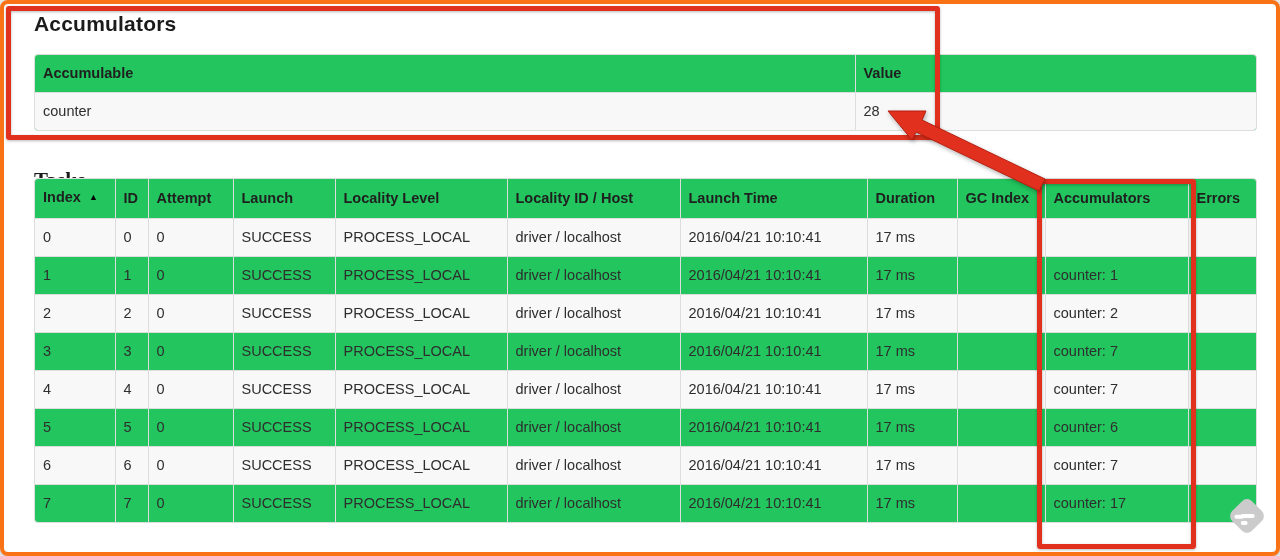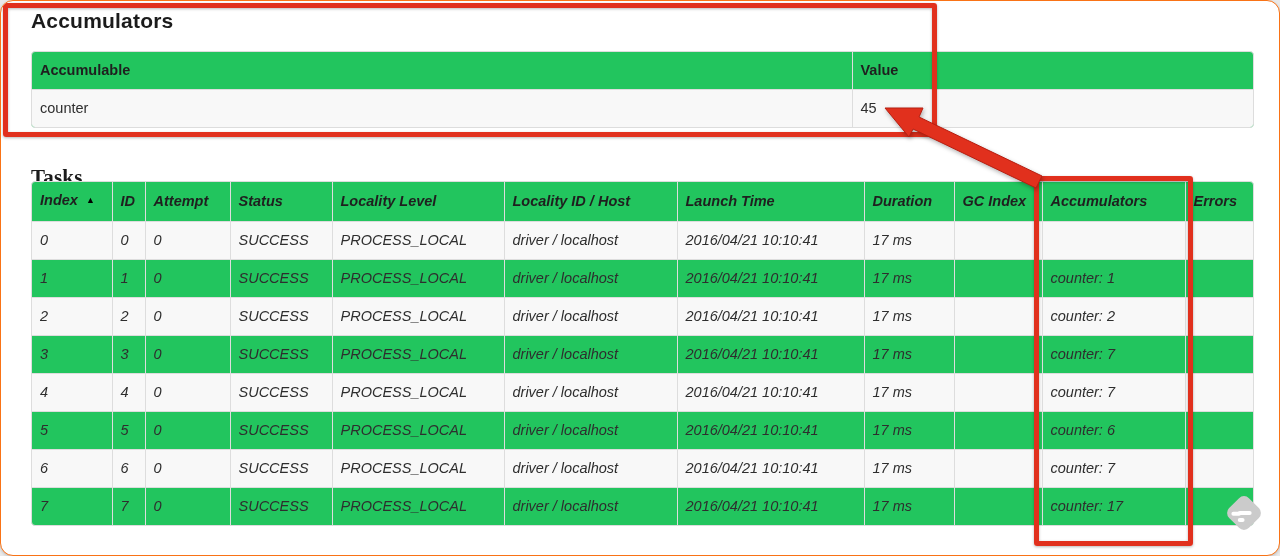--- a/index.html
+++ b/index.html
@@ -3,37 +3,37 @@
 <meta charset="utf-8">
 <style>
   html,body{margin:0;padding:0;}
   body{
     width:1280px;height:556px;position:relative;
     font-family:"Liberation Sans","DejaVu Sans",sans-serif;
     background:#e9e9e9;
   }
   .frame{
     position:absolute;left:0;top:0;right:0;bottom:0;
-    background:#ffffff;border:1px solid #f97316;border-radius:13px;
+    background:#ffffff;border:4px solid #f97316;border-radius:8px;
     box-shadow:0 1px 3px rgba(0,0,0,.18);
     overflow:hidden;box-sizing:border-box;
   }
   h4.heading{
     position:absolute;left:30px;margin:0;
     font-size:21px;font-weight:bold;color:#1b1b1b;letter-spacing:.2px;
   }
   #acc-heading{top:8px;}
   #tasks-heading{top:164px;font-family:Liberation Serif, serif;}
   .tbl-wrap{
     position:absolute;left:30px;width:1223px;
     border:1px solid #dddddd;border-radius:4px;background:#22c55e;
     box-sizing:border-box;overflow:hidden;
   }
   #acc-wrap{top:50px;}
-  #tasks-wrap{top:180px;font-style:italic;}
+  #tasks-wrap{top:174px;}
   table{
     border-collapse:collapse;table-layout:fixed;width:100%;
     font-size:14.5px;color:#2e2e2e;
   }
   th,td{
     padding:8px;text-align:left;vertical-align:middle;
     border-right:1px solid #dddddd;border-bottom:1px solid #dddddd;
     line-height:21px;white-space:nowrap;overflow:hidden;
   }
   th{font-weight:bold;color:#1f1f1f;}
@@ -70,21 +70,21 @@
       </colgroup>
       <thead>
         <tr id="acc-head-row">
             <th><span>Accumulable</span></th>
             <th><span>Value</span></th>
           </tr>
       </thead>
       <tbody id="acc-body">
           <tr>
             <td>counter</td>
-            <td>45</td>
+            <td>28</td>
           </tr>
         </tbody>
     </table>
   </div>
 
   <h4 class="heading" id="tasks-heading">Tasks</h4>
 
   <div class="tbl-wrap" id="tasks-wrap">
     <table>
       <colgroup>
@@ -98,21 +98,21 @@
           <col style="width:90px">
           <col style="width:88px">
         <col style="width:143px">
           <col style="width:70px">
       </colgroup>
       <thead>
         <tr id="tasks-head-row">
             <th><span>Index</span><span class="sort-icon">▲</span></th>
             <th><span>ID</span></th>
             <th><span>Attempt</span></th>
-            <th><span>Status</span></th>
+            <th><span>Launch</span></th>
             <th><span>Locality Level</span></th>
             <th><span>Locality ID / Host</span></th>
             <th><span>Launch Time</span></th>
             <th><span>Duration</span></th>
             <th><span>GC Index</span></th>
             <th><span>Accumulators</span></th>
             <th><span>Errors</span></th>
           </tr>
       </thead>
       <tbody id="tasks-body">

